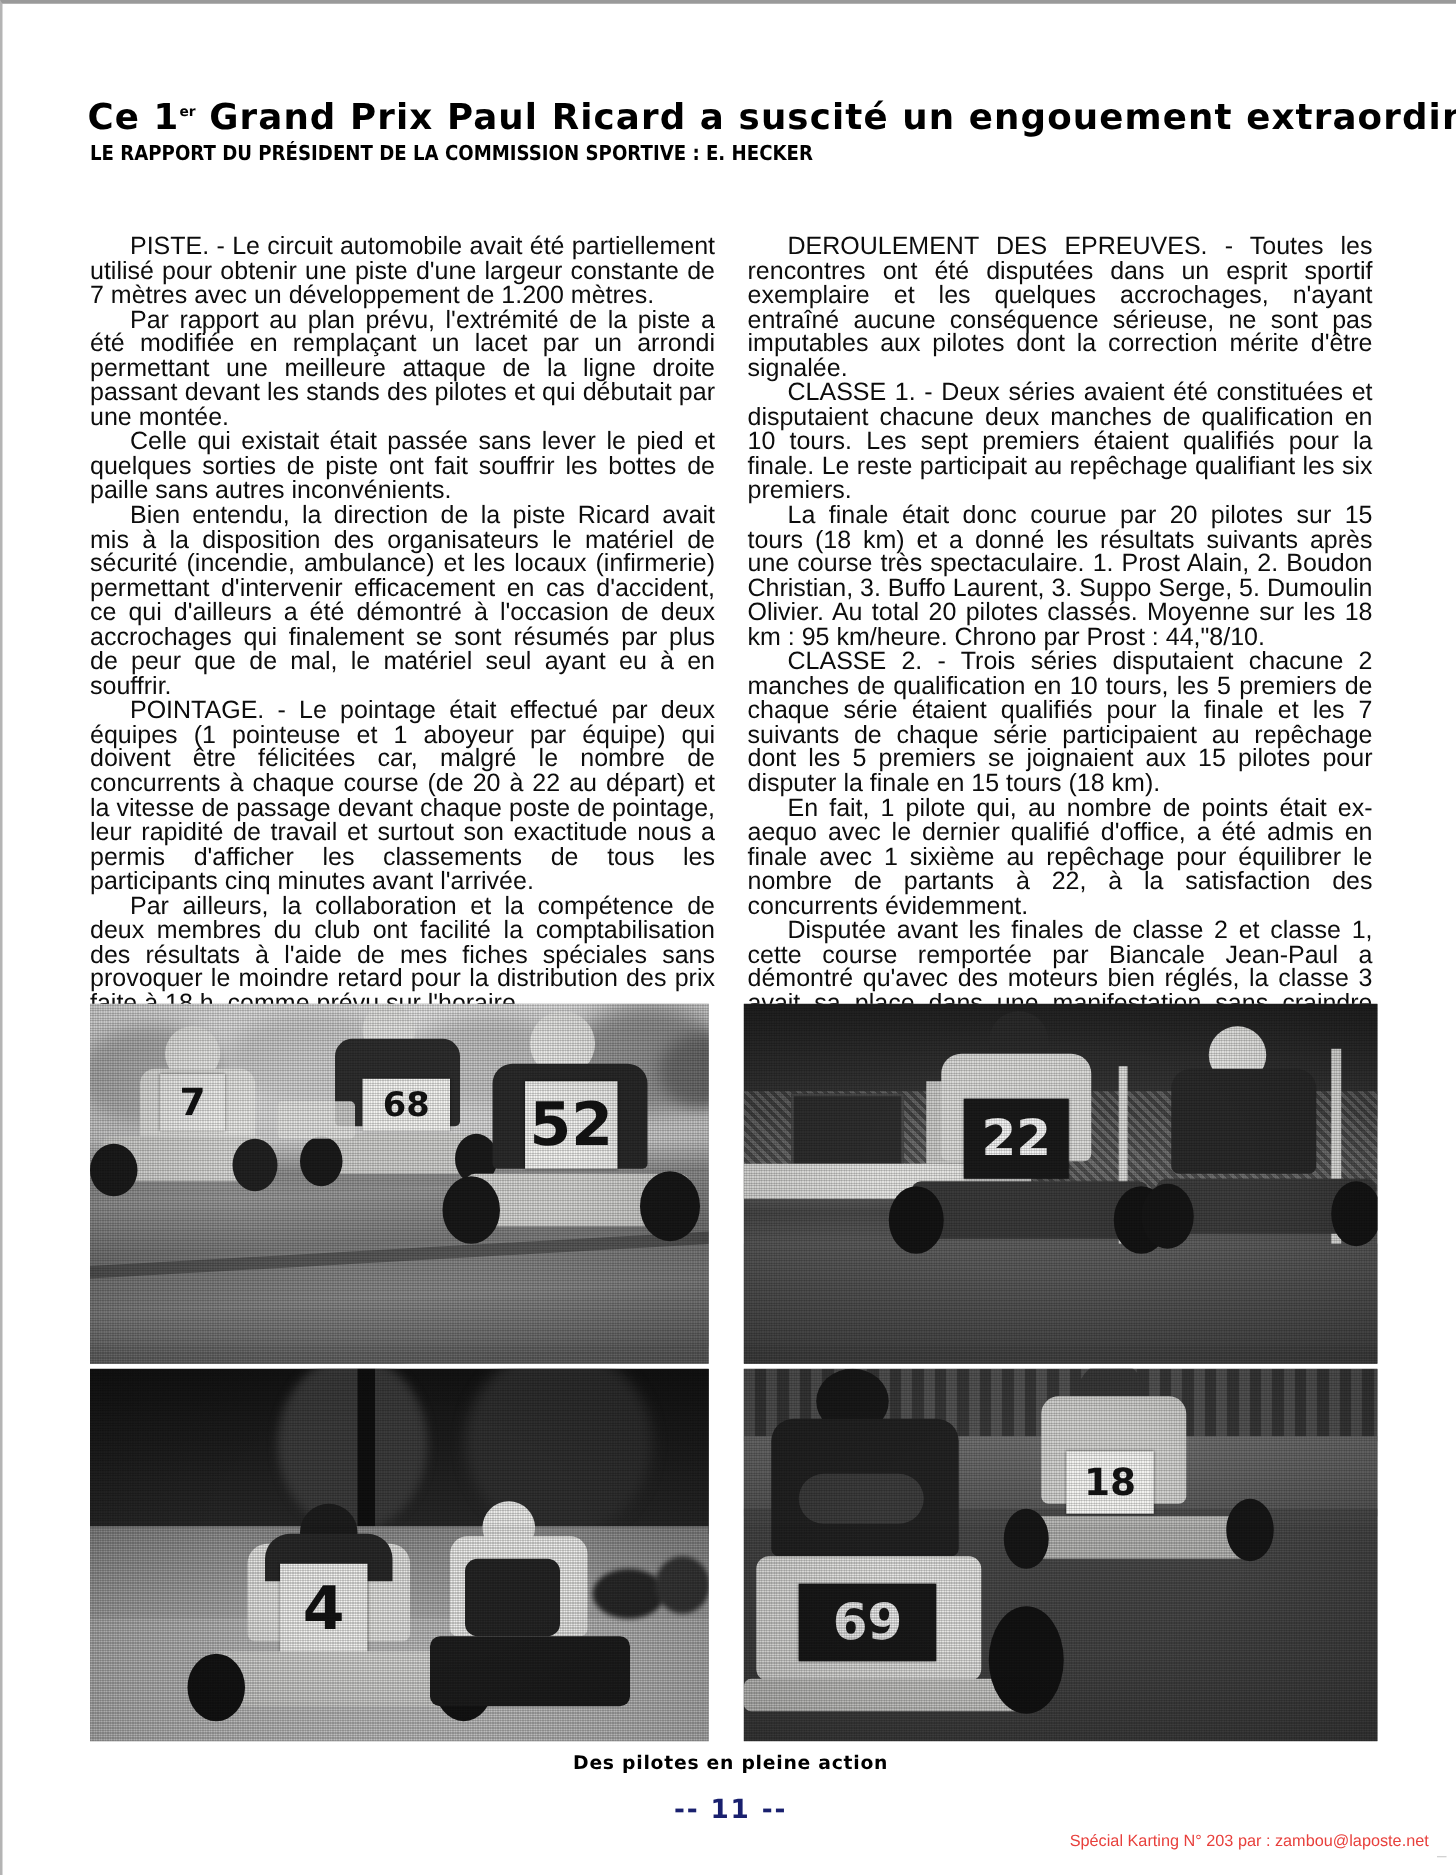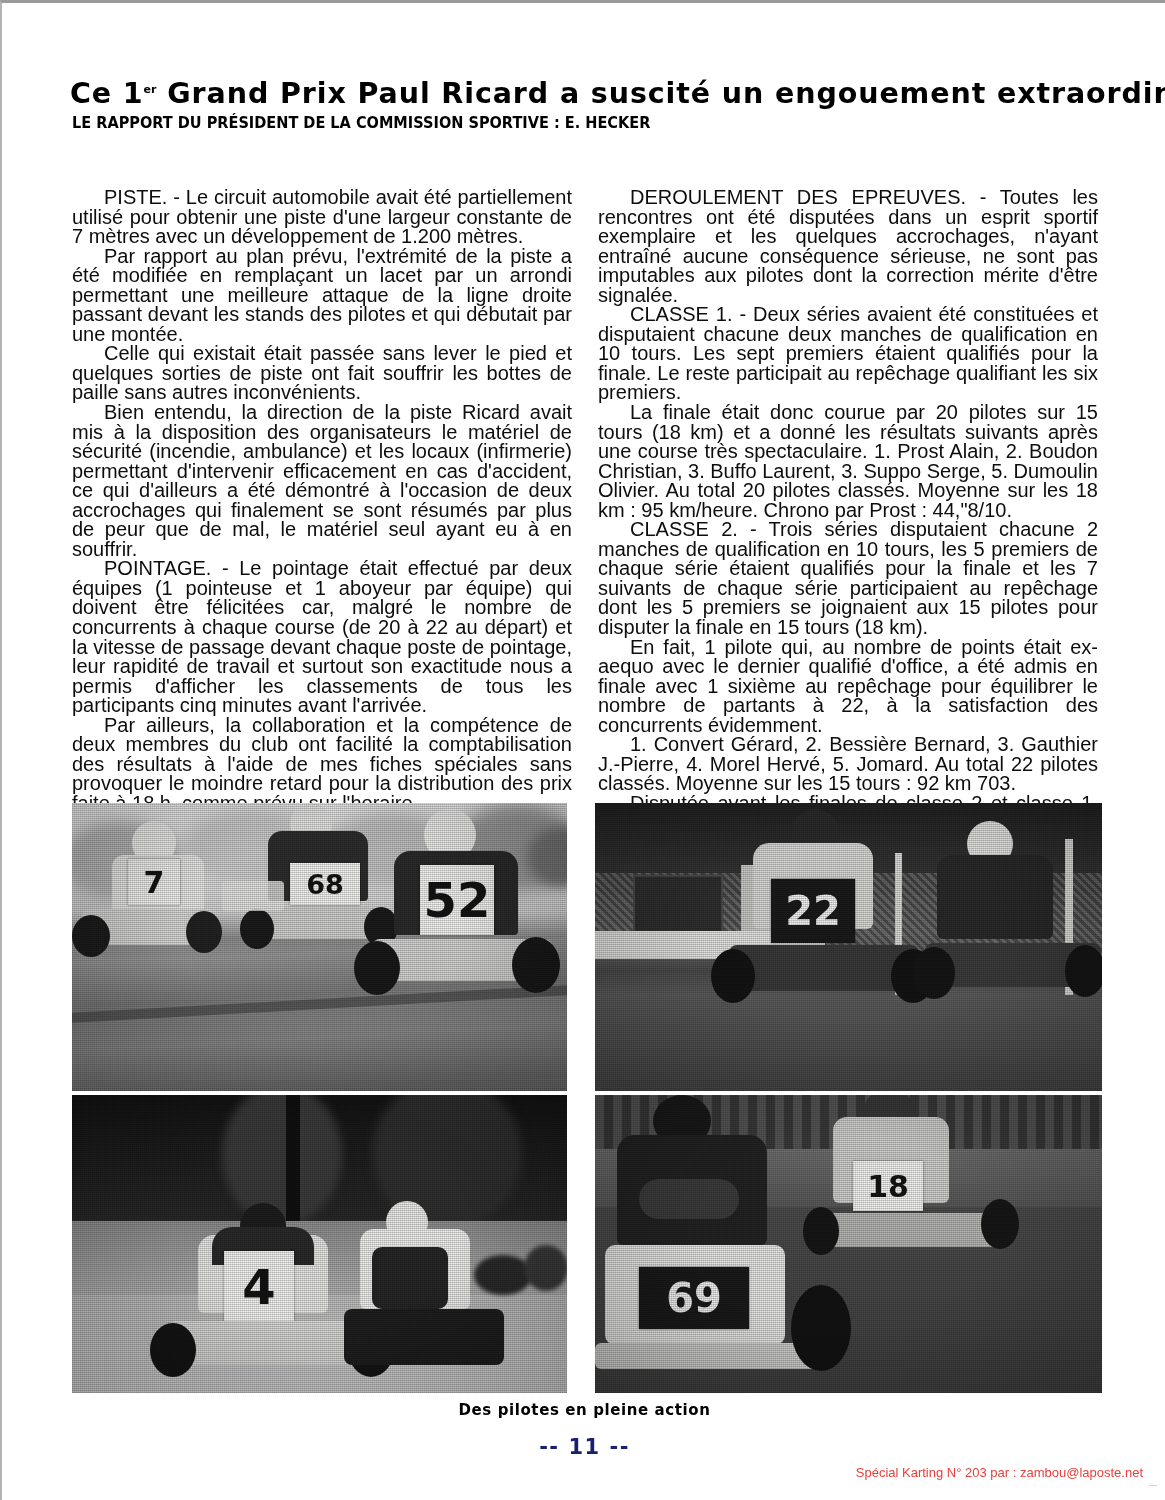--- a/index.html
+++ b/index.html
@@ -218,21 +218,20 @@
     <p>POINTAGE. - Le pointage était effectué par deux équipes (1 pointeuse et 1 aboyeur par équipe) qui doivent être félicitées car, malgré le nombre de concurrents à chaque course (de 20 à 22 au départ) et la vitesse de passage devant chaque poste de pointage, leur rapidité de travail et surtout son exactitude nous a permis d'afficher les classements de tous les participants cinq minutes avant l'arrivée.</p>
     <p>Par ailleurs, la collaboration et la compétence de deux membres du club ont facilité la comptabilisation des résultats à l'aide de mes fiches spéciales sans provoquer le moindre retard pour la distribution des prix faite à 18 h. comme prévu sur l'horaire.</p>
   </div>
 
   <div class="col col-right">
     <p>DEROULEMENT DES EPREUVES. - Toutes les rencontres ont été disputées dans un esprit sportif exemplaire et les quelques accrochages, n'ayant entraîné aucune conséquence sérieuse, ne sont pas imputables aux pilotes dont la correction mérite d'être signalée.</p>
     <p>CLASSE 1. - Deux séries avaient été constituées et disputaient chacune deux manches de qualification en 10 tours. Les sept premiers étaient qualifiés pour la finale. Le reste participait au repêchage qualifiant les six premiers.</p>
     <p>La finale était donc courue par 20 pilotes sur 15 tours (18 km) et a donné les résultats suivants après une course très spectaculaire. 1. Prost Alain, 2. Boudon Christian, 3. Buffo Laurent, 3. Suppo Serge, 5. Dumoulin Olivier. Au total 20 pilotes classés. Moyenne sur les 18 km : 95 km/heure. Chrono par Prost : 44,"8/10.</p>
     <p>CLASSE 2. - Trois séries disputaient chacune 2 manches de qualification en 10 tours, les 5 premiers de chaque série étaient qualifiés pour la finale et les 7 suivants de chaque série participaient au repêchage dont les 5 premiers se joignaient aux 15 pilotes pour disputer la finale en 15 tours (18 km).</p>
     <p>En fait, 1 pilote qui, au nombre de points était ex-aequo avec le dernier qualifié d'office, a été admis en finale avec 1 sixième au repêchage pour équilibrer le nombre de partants à 22, à la satisfaction des concurrents évidemment.</p>
-    <p>1. Convert Gérard, 2. Bessière Bernard, 3. Gauthier J.-Pierre, 4. Morel Hervé, 5. Jomard. Au total 22 pilotes classés. Moyenne sur les 15 tours : 92 km 703.</p>
     <p>Disputée avant les finales de classe 2 et classe 1, cette course remportée par Biancale Jean-Paul a démontré qu'avec des moteurs bien réglés, la classe 3 avait sa place dans une manifestation sans craindre d'être ridiculisée par les rencontres des classes supérieures.</p>
   </div>
 
   <div class="photos">
 
     <div class="photo ph-tl">
       <div class="scene-tl"></div>
 
       <div class="blob" style="left:-10px;  top:18px;  width:120px; height:80px;  background:#b9b9b9; filter:blur(7px);"></div>
       <div class="blob" style="left:110px;  top:6px;   width:150px; height:78px;  background:#cfcfcf; filter:blur(8px);"></div>

